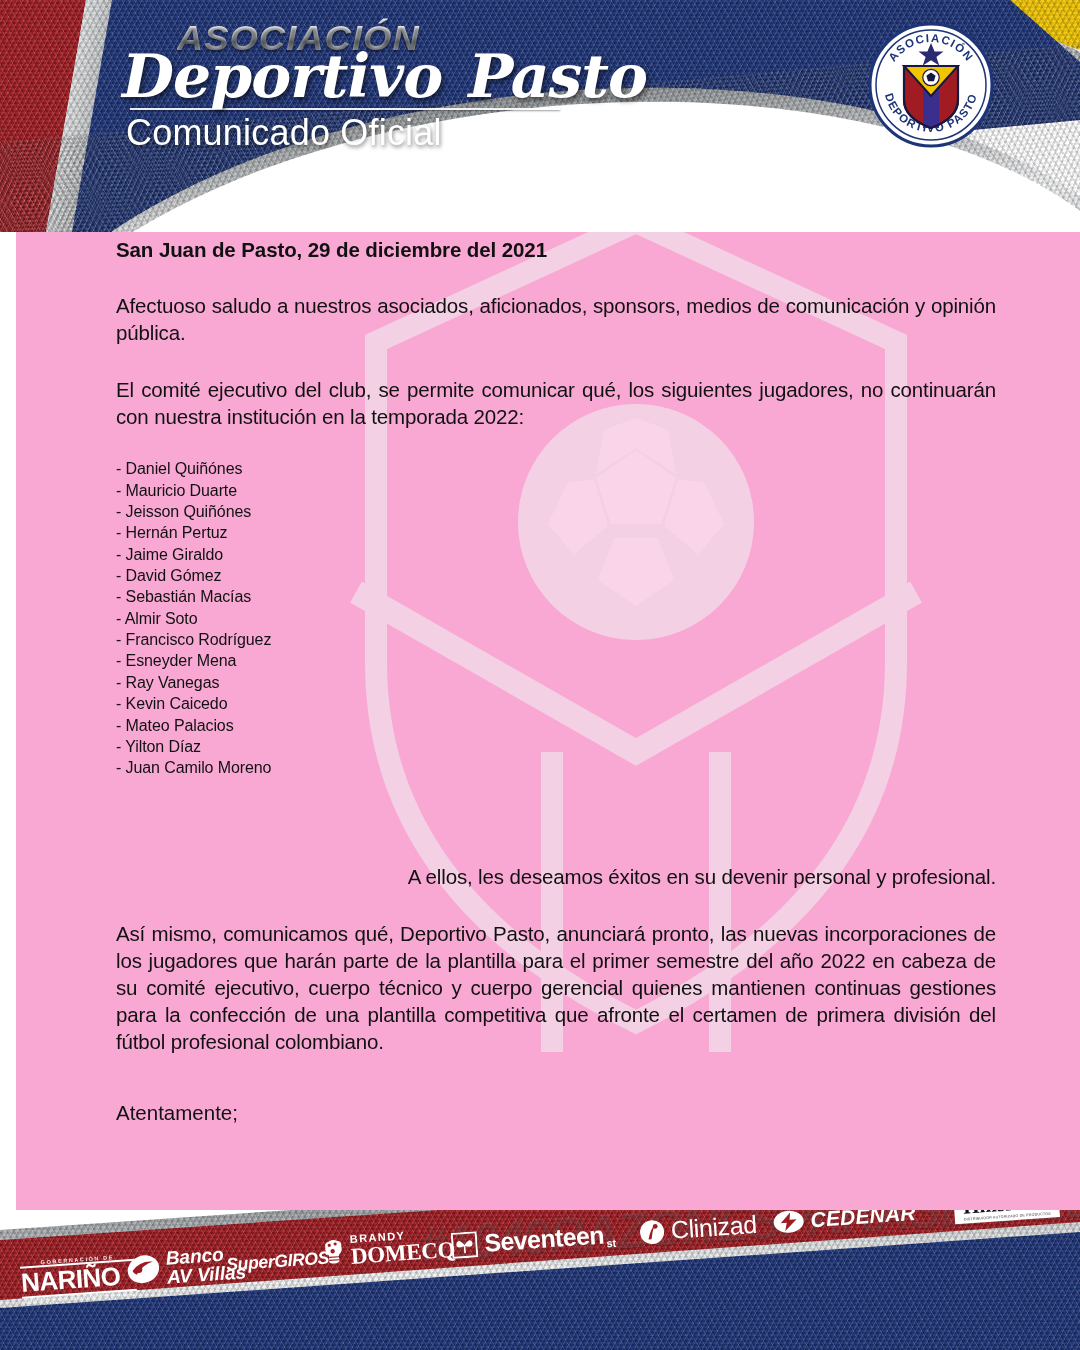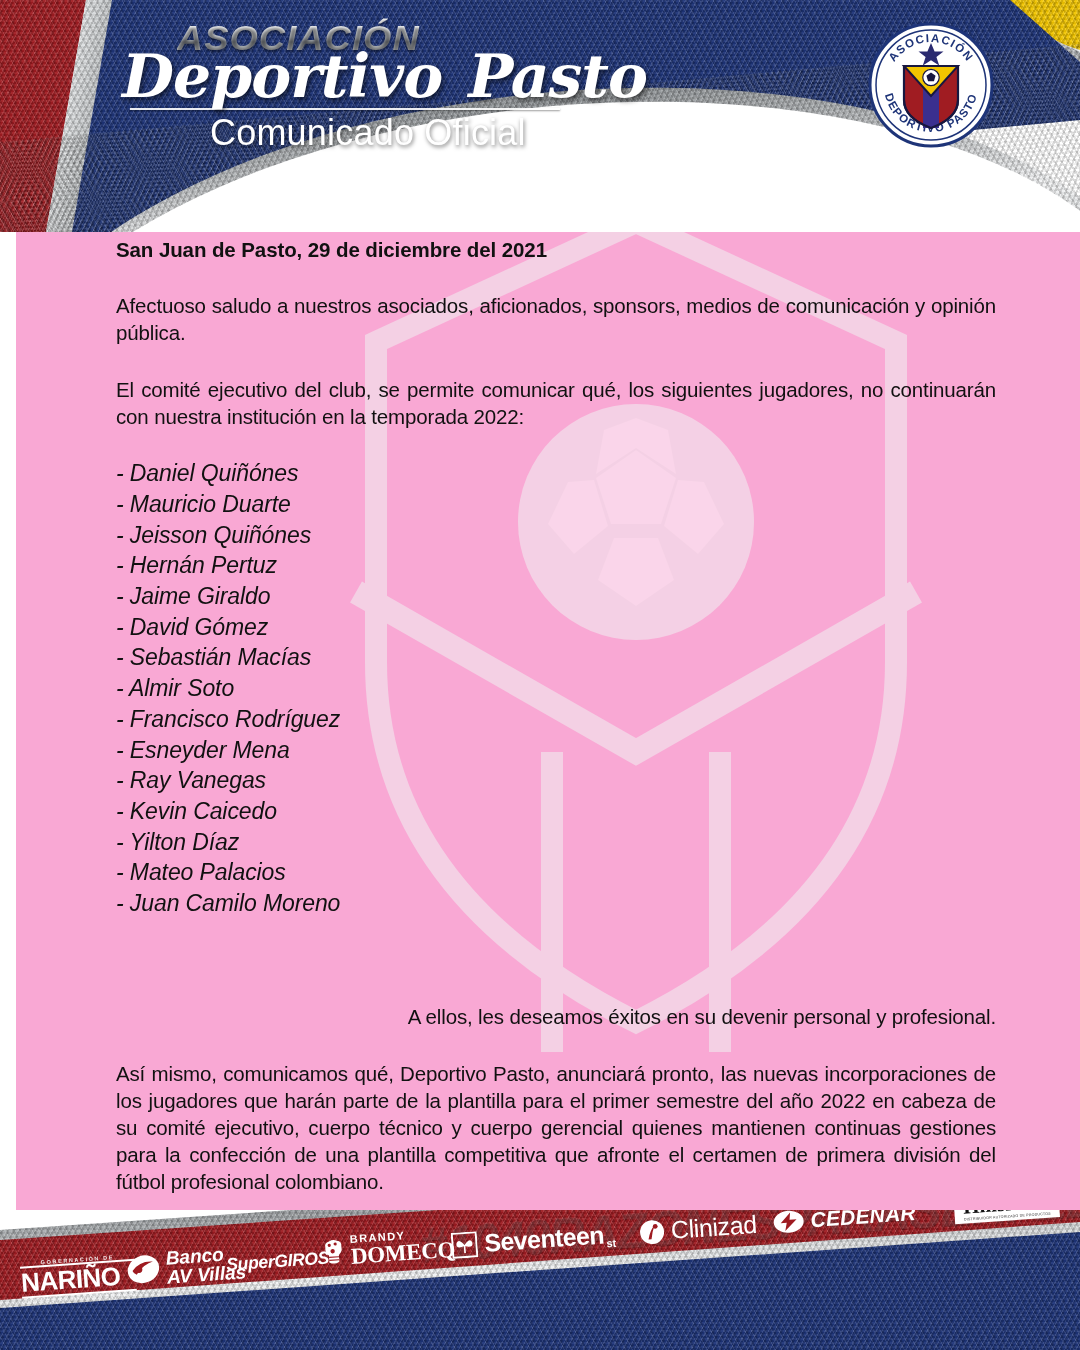--- a/index.html
+++ b/index.html
@@ -91,21 +91,21 @@
     white-space:nowrap;
   }
   .t-script .sp { display:inline-block; width:26px; }
   .t-underline {
     height:2px; background:rgba(255,255,255,.9);
     width:430px; margin-left:4px; margin-top:2px;
     box-shadow:0 1px 2px rgba(0,0,0,.4);
   }
   .t-comunicado {
     font-family:"Liberation Sans", sans-serif;
-    font-size:36px; color:#ffffff; margin-top:2px; margin-left:84px;
+    font-size:36px; color:#ffffff; margin-top:2px; 
     text-shadow:1px 2px 4px rgba(0,0,0,.5);
     letter-spacing:.2px;
   }
 
   
   .crest {
     position:absolute; right:86px; top:22px; width:126px; height:126px;
   }
 
   
@@ -126,23 +126,22 @@
     font-size:20.5px; font-weight:bold; letter-spacing:-.1px;
     margin-top:6px;
   }
   p.para {
     font-size:20.5px; line-height:1.32; text-align:justify;
     margin-top:30px; letter-spacing:-.15px;
   }
   p.para.nojust { text-align:right; }
   ul.players { list-style:none; margin-top:28px; }
   ul.players li {
-    font-size:23px; line-height:1.335; letter-spacing:-.1px;
+    font-size:16px; line-height:1.335; letter-spacing:-.1px;
     white-space:nowrap;
-    font-style:italic;
   }
   .gap { height:54px; }
   .sign-label { font-size:20.5px; margin-top:46px; }
 
   
   .footer {
     position:absolute; left:0; bottom:0; width:1080px; height:140px;
     overflow:hidden; background:#ffffff;
   }
   .ft-blue {
@@ -275,22 +274,22 @@
       <li>- Jeisson Quiñónes</li>
       <li>- Hernán Pertuz</li>
       <li>- Jaime Giraldo</li>
       <li>- David Gómez</li>
       <li>- Sebastián Macías</li>
       <li>- Almir Soto</li>
       <li>- Francisco Rodríguez</li>
       <li>- Esneyder Mena</li>
       <li>- Ray Vanegas</li>
       <li>- Kevin Caicedo</li>
+      <li>- Mateo Palacios</li>
       <li>- Yilton Díaz</li>
-      <li>- Mateo Palacios</li>
       <li>- Juan Camilo Moreno</li>
     </ul>
 
     <div class="gap"></div>
 
     <p class="para nojust">A ellos, les deseamos éxitos en su devenir personal y profesional.</p>
     <p class="para">Así mismo, comunicamos qué, Deportivo Pasto, anunciará pronto, las nuevas incorporaciones de los jugadores que harán parte de la plantilla para el primer semestre del año 2022 en cabeza de su comité ejecutivo, cuerpo técnico y cuerpo gerencial quienes mantienen continuas gestiones para la confección de una plantilla competitiva que afronte el certamen de primera división del fútbol profesional colombiano.</p>
 
     <div class="sign-label">Atentamente;</div>
 

